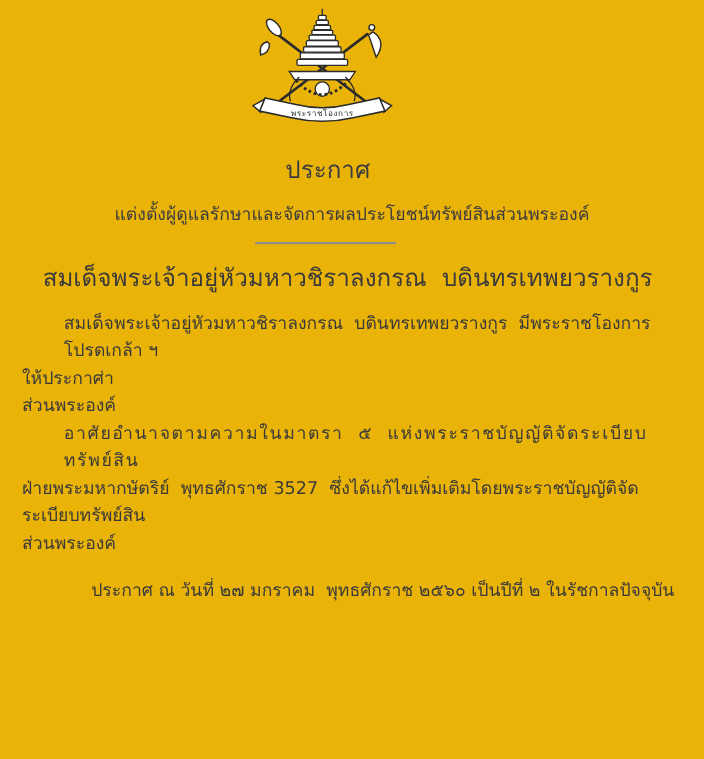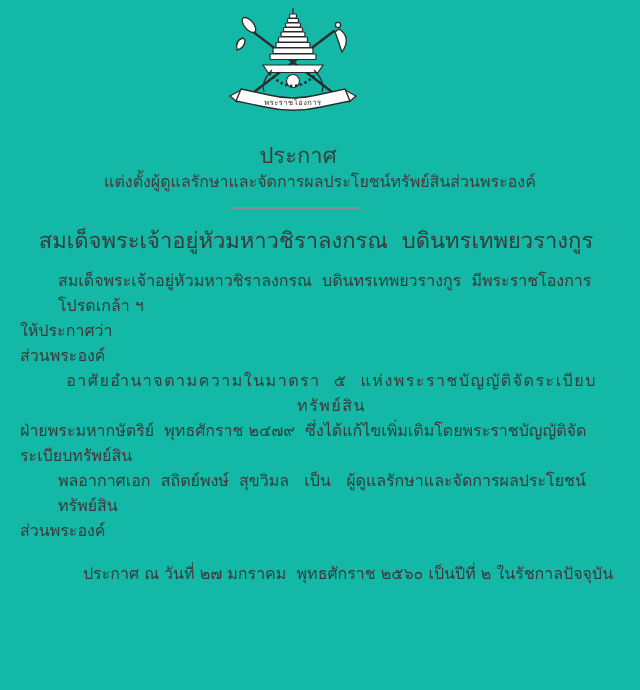--- a/index.html
+++ b/index.html
@@ -3,40 +3,40 @@
 <meta charset="utf-8">
 <style>
   * { margin: 0; padding: 0; box-sizing: border-box; }
   html, body { width: 640px; background: #ffffff; }
   body {
     height: 690px;
     font-family: "DejaVu Sans", "Liberation Sans", sans-serif;
     color: #3a3a3a;
     overflow: hidden;
   }
-  .page { position: relative; width: 640px; height: 690px; background: #14b8a6; }
+  .page { position: relative; width: 640px; height: 690px; background: #eab308; }
 
   .emblem-wrap {
     padding-top: 6px;
     display: flex;
     justify-content: center;
     transform: translateX(-27px);
   }
 
   .title {
     margin-top: 26px;
     text-align: center;
     font-size: 22px;
     line-height: 24px;
     color: #3d3d3d;
     white-space: pre-wrap;
     transform: translateX(-22px);
   }
   .subtitle {
-    margin-top: 3px;
+    margin-top: 16px;
     text-align: center;
     font-size: 16px;
     line-height: 22px;
     color: #3d3d3d;
     white-space: pre-wrap;
   }
   .divider {
     margin: 14px auto 0 auto;
     width: 128px;
     height: 2px;
@@ -57,21 +57,21 @@
     margin-top: 12px;
     padding: 0 35px 0 20px;
   }
   .line {
     font-size: 16px;
     line-height: 25px;
     white-space: pre-wrap;
     color: #3a3a3a;
   }
   .line.indent { padding-left: 38px; }
-  .line.spread { letter-spacing: 1.5px; text-align: center; }
+  .line.spread { letter-spacing: 1.5px; }
 
   .date-line {
     margin-top: 18px;
     text-align: center;
     font-size: 16px;
     line-height: 25px;
     white-space: pre-wrap;
     transform: translateX(28px);
   }
 </style>
@@ -131,27 +131,26 @@
   <div class="title">ประกาศ</div>
 
   <div class="subtitle">แต่งตั้งผู้ดูแลรักษาและจัดการผลประโยชน์ทรัพย์สินส่วนพระองค์</div>
 
   <div class="divider"></div>
 
   <div class="royal-heading">สมเด็จพระเจ้าอยู่หัวมหาวชิราลงกรณ  บดินทรเทพยวรางกูร</div>
 
   <div class="doc-body">
     <div class="line indent">สมเด็จพระเจ้าอยู่หัวมหาวชิราลงกรณ  บดินทรเทพยวรางกูร  มีพระราชโองการโปรดเกล้า ฯ</div>
-    <div class="line">ให้ประกาศว่า</div>
+    <div class="line">ให้ประกาศ่า</div>
 
     <div class="line">ส่วนพระองค์</div>
 
     <div class="line indent spread">อาศัยอำนาจตามความในมาตรา  ๕  แห่งพระราชบัญญัติจัดระเบียบทรัพย์สิน</div>
-    <div class="line">ฝ่ายพระมหากษัตริย์  พุทธศักราช ๒๔๗๙  ซึ่งได้แก้ไขเพิ่มเติมโดยพระราชบัญญัติจัดระเบียบทรัพย์สิน</div>
+    <div class="line">ฝ่ายพระมหากษัตริย์  พุทธศักราช 3527  ซึ่งได้แก้ไขเพิ่มเติมโดยพระราชบัญญัติจัดระเบียบทรัพย์สิน</div>
 
-    <div class="line indent">พลอากาศเอก  สถิตย์พงษ์  สุขวิมล   เป็น   ผู้ดูแลรักษาและจัดการผลประโยชน์ทรัพย์สิน</div>
     <div class="line">ส่วนพระองค์</div>
 
   </div>
 
   <div class="date-line">ประกาศ ณ วันที่ ๒๗ มกราคม  พุทธศักราช ๒๕๖๐ เป็นปีที่ ๒ ในรัชกาลปัจจุบัน</div>
 
 </div>
 
 </body></html>

